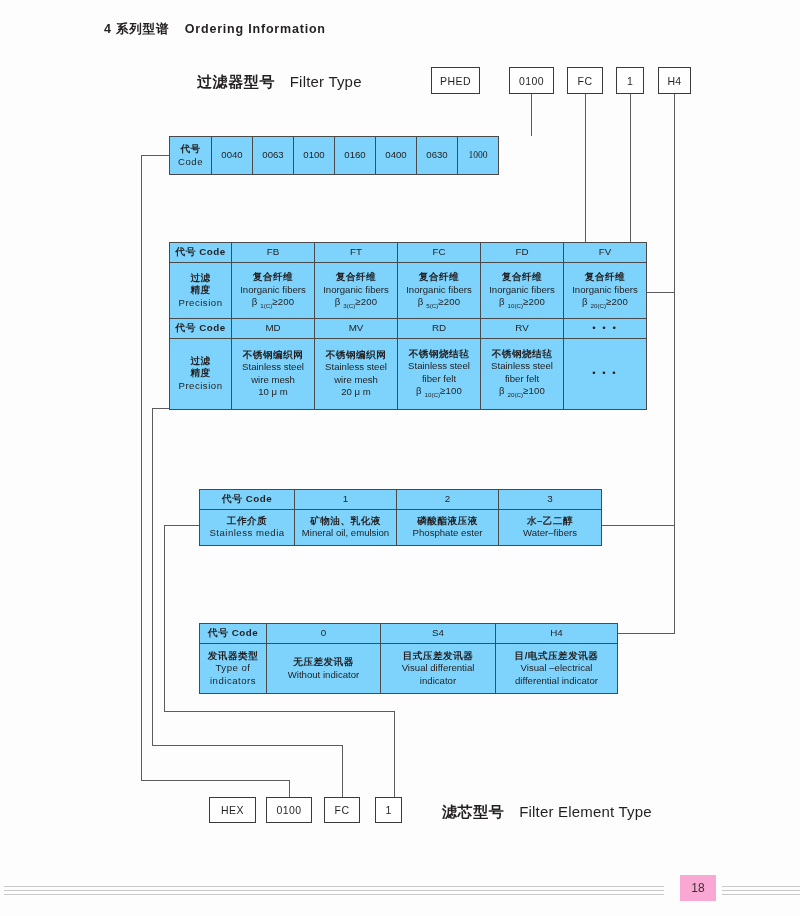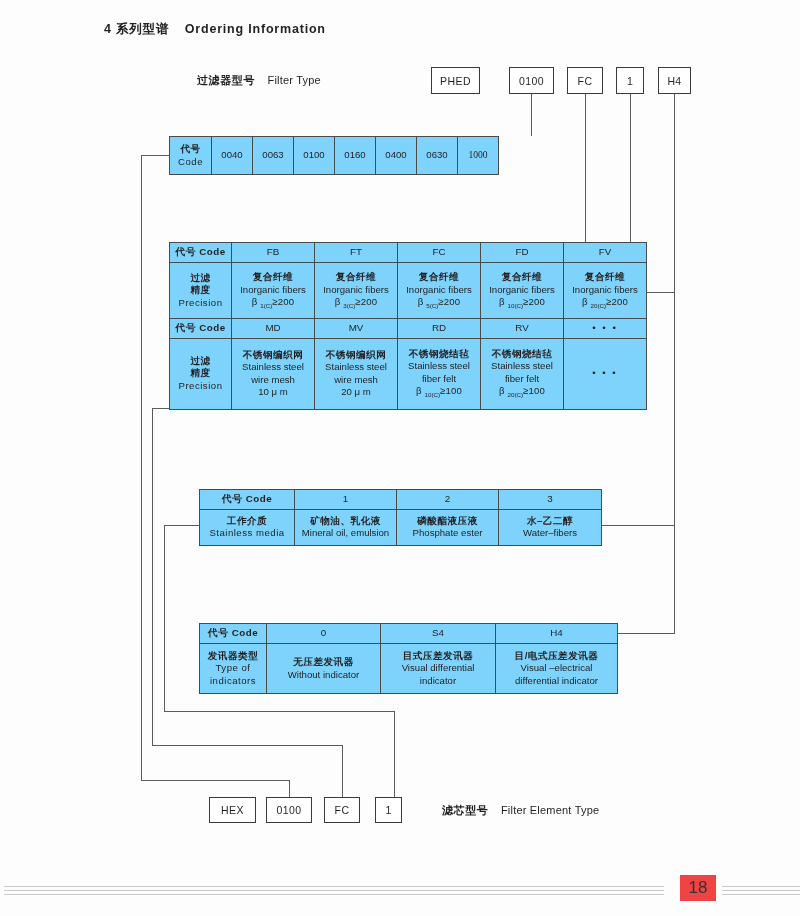--- a/index.html
+++ b/index.html
@@ -29,21 +29,21 @@
     background: #fff;
     display: flex; align-items: center; justify-content: center;
     font-size: 10.5px;
     letter-spacing: 0.4px;
     z-index: 4;
   }
 
   
   .caption {
     position: absolute;
-    font-size: 11px;
+    font-size: 15px;
     white-space: nowrap;
     letter-spacing: .2px;
   }
   .caption .cn { font-weight: bold; letter-spacing: .6px; }
 
   
   table.grid {
     position: absolute;
     border-collapse: collapse;
     background: #7dd3fc;
@@ -66,23 +66,23 @@
 
   
   .ln { position: absolute; background: #5c5c5c; z-index: 1; }
   .lv { width: 1px; }
   .lh { height: 1px; }
 
   
   .foot-rule { position: absolute; background: #c9c9c9; height: 1px; }
   .page-num {
     position: absolute;
-    background: #ef4444;
+    background: #f9a8d4;
     color: #333;
-    font-size: 17px;
+    font-size: 12px;
     display: flex; align-items: center; justify-content: center;
   }
 </style>
 </head>
 <body>
 
 <div id="stage">
 
   <div class="page-title">
     <span>4 系列型谱</span>

